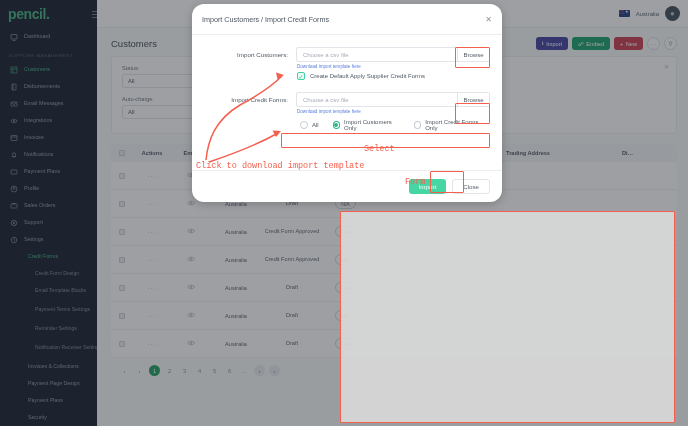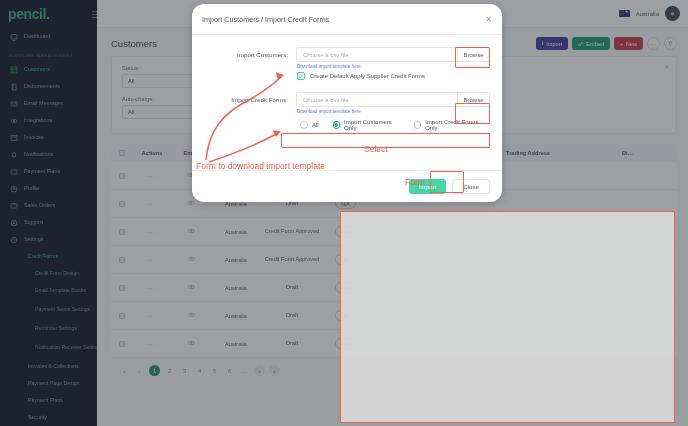--- a/index.html
+++ b/index.html
@@ -239,21 +239,21 @@
     padding: 0 10px;
   }
   .mbtn.primary { background: #46d6a4; color: #fff; }
   .mbtn.ghost { background: #fff; border: 1px solid #e1e4e9; color: #545c68; }
 
   
   .ann { position: absolute; z-index: 90; pointer-events: none; }
   .annbox { border: 1.6px solid #f4604f; border-radius: 1px; }
   .anntext {
     color: #f4604f; font-size: 8.5px; white-space: nowrap;
-    font-family: Liberation Sans, sans-serif;
+    font-family: Liberation Mono, monospace;
   }
   .annsvg { position: absolute; left: 0; top: 0; z-index: 90; pointer-events: none; }
 </style>
 </head>
 <body>
 
 <div id="app">
 
   <div class="sidebar">
     <div class="brand">
@@ -710,21 +710,21 @@
       <div class="mbtn ghost">Close</div>
     </div>
   </div>
 
   <div class="ann annbox" style="left:455px; top:47px; width:35px; height:21px;"></div>
   <div class="ann annbox" style="left:455px; top:103px; width:35px; height:21px;"></div>
   <div class="ann annbox" style="left:281px; top:133px; width:209px; height:15px;"></div>
   <div class="ann annbox" style="left:430px; top:171px; width:34px; height:22px;"></div>
   <div class="ann annbox" style="left:340px; top:211px; width:335px; height:212px; background:rgba(216,216,216,.92);"></div>
 
-  <div class="ann anntext" style="left:196px; top:161px;">Form to download import template</div>
+  <div class="ann anntext" style="left:196px; top:161px;">Click to download import template</div>
   <div class="ann anntext" style="left:364px; top:144px;">Select</div>
   <div class="ann anntext" style="left:405px; top:177px;">Form</div>
 
   <svg class="annsvg" width="688" height="426">
     <path d="M206,160 C208,140 215,120 240,105 C268,90 278,80 282,76" stroke="#f4604f" stroke-width="1.5" fill="none"></path>
     <polygon points="284,75 276,72.5 277.5,79.5" fill="#f4604f"></polygon>
     <path d="M209,162 C230,155 255,146 278,133" stroke="#f4604f" stroke-width="1.5" fill="none"></path>
     <polygon points="281,131 272.5,130.5 276,137" fill="#f4604f"></polygon>
   </svg>
 

